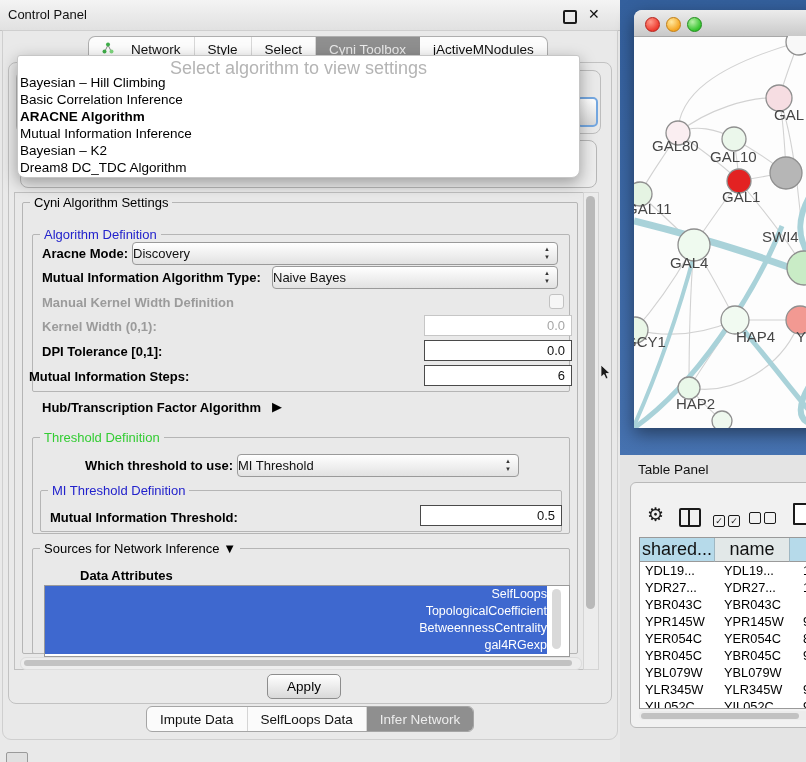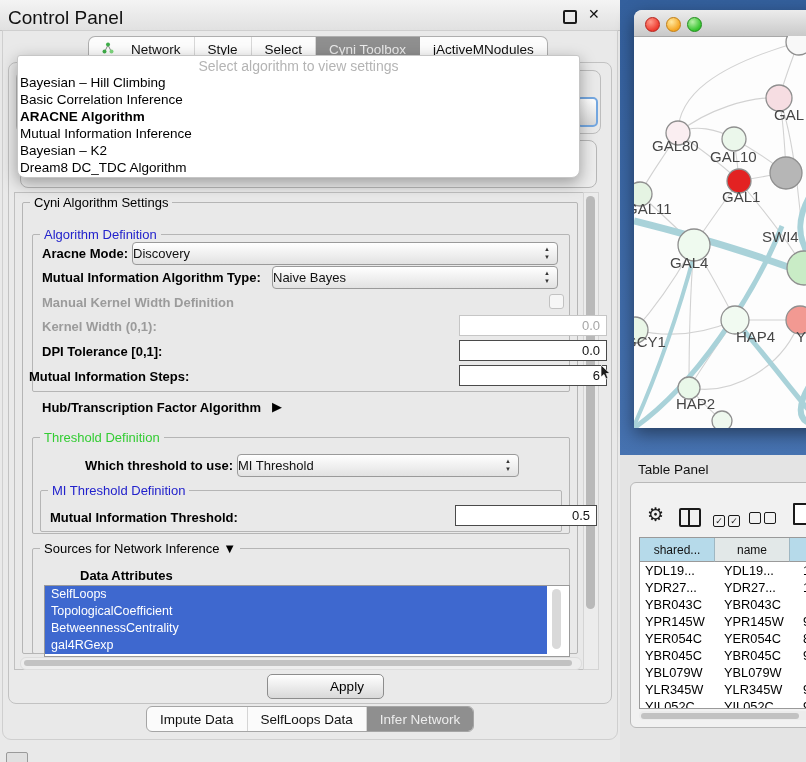--- a/index.html
+++ b/index.html
@@ -2,21 +2,21 @@
 <html><head>
 <meta charset="utf-8">
 <style>
   html,body{margin:0;padding:0;}
   body{width:806px;height:762px;position:relative;overflow:hidden;
        font-family:"Liberation Sans","DejaVu Sans",sans-serif;background:#e9e9e9;}
   .abs{position:absolute;}
   
   #cp-titlebar{left:0;top:0;width:620px;height:30px;
     background:linear-gradient(#f4f4f4,#e1e1e1);border-bottom:1px solid #c3c3c3;}
-  #cp-title{left:8px;top:7px;font-size:19px;color:#111;}
+  #cp-title{left:8px;top:7px;font-size:13px;color:#111;}
   #cp-float{left:563px;top:10px;width:10px;height:10px;border:2px solid #1a1a1a;border-radius:2px;}
   #cp-close{left:588px;top:6px;font-size:14px;font-weight:bold;color:#111;}
   #cp-outer{left:2px;top:30px;width:614px;height:708px;border:1px solid #cfcfcf;
     border-radius:0 0 9px 9px;background:#e9e9e9;}
   #cp-inner{left:8px;top:62px;width:602px;height:640px;border:1px solid #c2c2c2;
     border-radius:8px;background:#eaeaea;}
   
   #top-tabs{left:88px;top:36px;height:25px;display:flex;background:#fcfcfc;
     border:1px solid #aeaeae;border-bottom:none;border-radius:7px 7px 0 0;overflow:hidden;z-index:6;}
   .ttab{padding:0 13px;font-size:13.5px;display:flex;align-items:center;gap:17px;
@@ -27,59 +27,59 @@
   #ghost-box1{left:16px;top:70px;width:583px;height:62px;border:1px solid #bdbdbd;border-radius:8px;z-index:1;}
   #ghost-blue{left:576px;top:97px;width:18px;height:26px;border:2px solid #74a7e0;
     border-radius:5px;background:linear-gradient(#ffffff,#d9d9d9);z-index:2;}
   #ghost-box2{left:20px;top:140px;width:575px;height:46px;border:1px solid #b7b7b7;
     border-radius:8px;background:#ededed;z-index:1;}
   #ghost-combo-text{left:60px;top:161px;font-size:13px;color:#bdbdbd;z-index:2;}
   
   #algo-dd{left:17px;top:55px;width:561px;height:121px;background:#ffffff;
     border:1px solid #c6c6c6;border-radius:3px 3px 8px 8px;
     box-shadow:0 5px 16px rgba(0,0,0,.35);z-index:10;}
-  #algo-prompt{height:17px;text-align:center;color:#b4b4b4;font-size:14px;padding-top:2px;}
+  #algo-prompt{height:17px;text-align:center;color:#b4b4b4;font-size:18px;padding-top:2px;}
   .algo-item{font-size:13.5px;line-height:16.9px;padding-left:2px;color:#000;white-space:nowrap;}
   .algo-item.sel{font-weight:bold;}
   
   #settings-area{left:14px;top:192px;width:568px;height:476px;border:1px solid #c0c0c0;
     background:#e9e9e9;overflow:hidden;}
   #vscroll{left:583px;top:192px;width:14px;height:476px;background:#ececec;border:1px solid #d4d4d4;}
   #vthumb{left:2px;top:3px;width:9px;height:413px;background:#b9b9b9;border-radius:5px;position:absolute;}
   .groupbox{position:absolute;border:1px solid #b5b5b5;border-radius:2px;}
   .gtitle{position:absolute;font-size:13px;background:#e9e9e9;padding:0 4px;white-space:nowrap;}
   .blue{color:#2222cc;}
   .green{color:#33cc33;}
   .lbl{position:absolute;font-size:13px;font-weight:bold;color:#000;white-space:nowrap;}
   .lbl.dis{color:#9b9b9b;}
   .combo{position:absolute;height:21px;border:1px solid #9a9a9a;border-radius:4px;
     background:linear-gradient(#ffffff,#e2e2e2);font-size:13px;color:#111;
     display:flex;align-items:center;}
   .spin{position:absolute;right:7px;top:2px;font-size:6px;line-height:8px;color:#333;text-align:center;}
   .tfield{position:absolute;height:19px;background:#fff;font-size:13px;color:#111;
-    text-align:left;padding-right:6px;display:flex;align-items:center;justify-content:flex-end;margin-left:35px;}
+    text-align:left;padding-right:6px;display:flex;align-items:center;justify-content:flex-end;}
   .tfield.strong{border:1.5px solid #4a4a4a;}
   .tfield.dis{border:1px solid #c6c6c6;color:#a6a6a6;}
   #mk-checkbox{left:549px;top:294px;width:13px;height:13px;border:1px solid #c2c2c2;
     border-radius:3px;background:#f6f6f6;}
   .arrow-right{position:absolute;font-size:13px;color:#000;}
   
   #attr-list{left:44px;top:585px;width:524px;height:70px;background:#ffffff;
-    border:1px solid #9a9a9a;overflow:hidden;}
+    border:1px solid #9a9a9a;overflow:hidden;text-align:right;}
   .attr-item{height:17px;line-height:17px;background:#3e68cf;color:#ffffff;
     font-size:12.5px;padding-left:6px;width:496px;}
   #attr-vscroll{position:absolute;right:3px;top:3px;width:9px;height:60px;
     background:#d9d9d9;border-radius:5px;}
   #hscroll{left:20px;top:657px;width:560px;height:11px;background:#ededed;border-radius:6px;
     border:1px solid #dddddd;}
   #hthumb{position:absolute;left:3px;top:2px;width:548px;height:6px;background:#c2c2c2;border-radius:4px;}
   
   #apply-btn{left:267px;top:674px;width:72px;height:23px;border:1px solid #8d8d8d;border-radius:5px;
     background:linear-gradient(#ffffff,#d9d9d9);font-size:13.5px;display:flex;
-    align-items:center;justify-content:center;color:#000;padding-left:43px;}
+    align-items:center;justify-content:center;color:#000;}
   #bottom-tabs{left:146px;top:706px;height:24px;display:flex;background:#fbfbfb;
     border:1px solid #a5a5a5;border-radius:6px;overflow:hidden;}
   .btab{padding:0 13px;font-size:13.5px;display:flex;align-items:center;
     border-right:1px solid #d5d5d5;color:#111;white-space:nowrap;}
   .btab:last-child{border-right:none;}
   .btab.sel{background:#8f8f8f;color:#ececec;}
   #mini-btn{left:6px;top:752px;width:20px;height:14px;border:1px solid #9a9a9a;background:#e0e0e0;border-radius:2px;}
   
   #desktop{left:620px;top:0;width:186px;height:455px;background:linear-gradient(#34609d,#4672b0);}
   #mac-window{left:634px;top:10px;width:190px;height:418px;border-radius:8px 0 0 0;
@@ -101,21 +101,21 @@
   #split-icon{left:48px;top:25px;width:18px;height:15px;border:2px solid #1a1a1a;border-radius:2px;}
   #split-icon::after{content:"";position:absolute;left:7px;top:0;width:2px;height:15px;background:#1a1a1a;}
   .cbx{display:inline-block;width:10px;height:10px;border:1.5px solid #1a1a1a;border-radius:2px;
     font-size:9px;line-height:10px;text-align:center;margin-right:3px;color:#1a1a1a;}
   #checks-icon{left:82px;top:27px;}
   #unchecks-icon{left:118px;top:27px;}
   #doc-icon{left:162px;top:20px;width:14px;height:18px;border:2px solid #1a1a1a;border-radius:1px;background:#fff;}
   #net-table{left:8px;top:54px;width:170px;height:170px;border:1px solid #9a9a9a;
     background:#fff;overflow:hidden;position:absolute;}
   #net-table .hdr{display:flex;height:24px;}
-  .hcell{font-size:12px;display:flex;align-items:center;justify-content:center;
+  .hcell{font-size:18px;display:flex;align-items:center;justify-content:center;
     border-right:1px solid #9fb7c2;border-bottom:1px solid #9a9a9a;color:#111;flex:none;}
   .trow{display:flex;height:17px;}
   .tcell{font-size:12.8px;display:flex;align-items:center;padding-left:5px;color:#000;
     flex:none;white-space:nowrap;overflow:hidden;}
   #tbl-hscroll{position:absolute;left:8px;top:228px;width:170px;height:9px;background:#ececec;border-radius:5px;}
   #tbl-hthumb{position:absolute;left:2px;top:1.5px;width:158px;height:6px;background:#c2c2c2;border-radius:4px;}
   #cursor{left:601px;top:365px;z-index:20;}
 </style>
 </head>
 <body>

